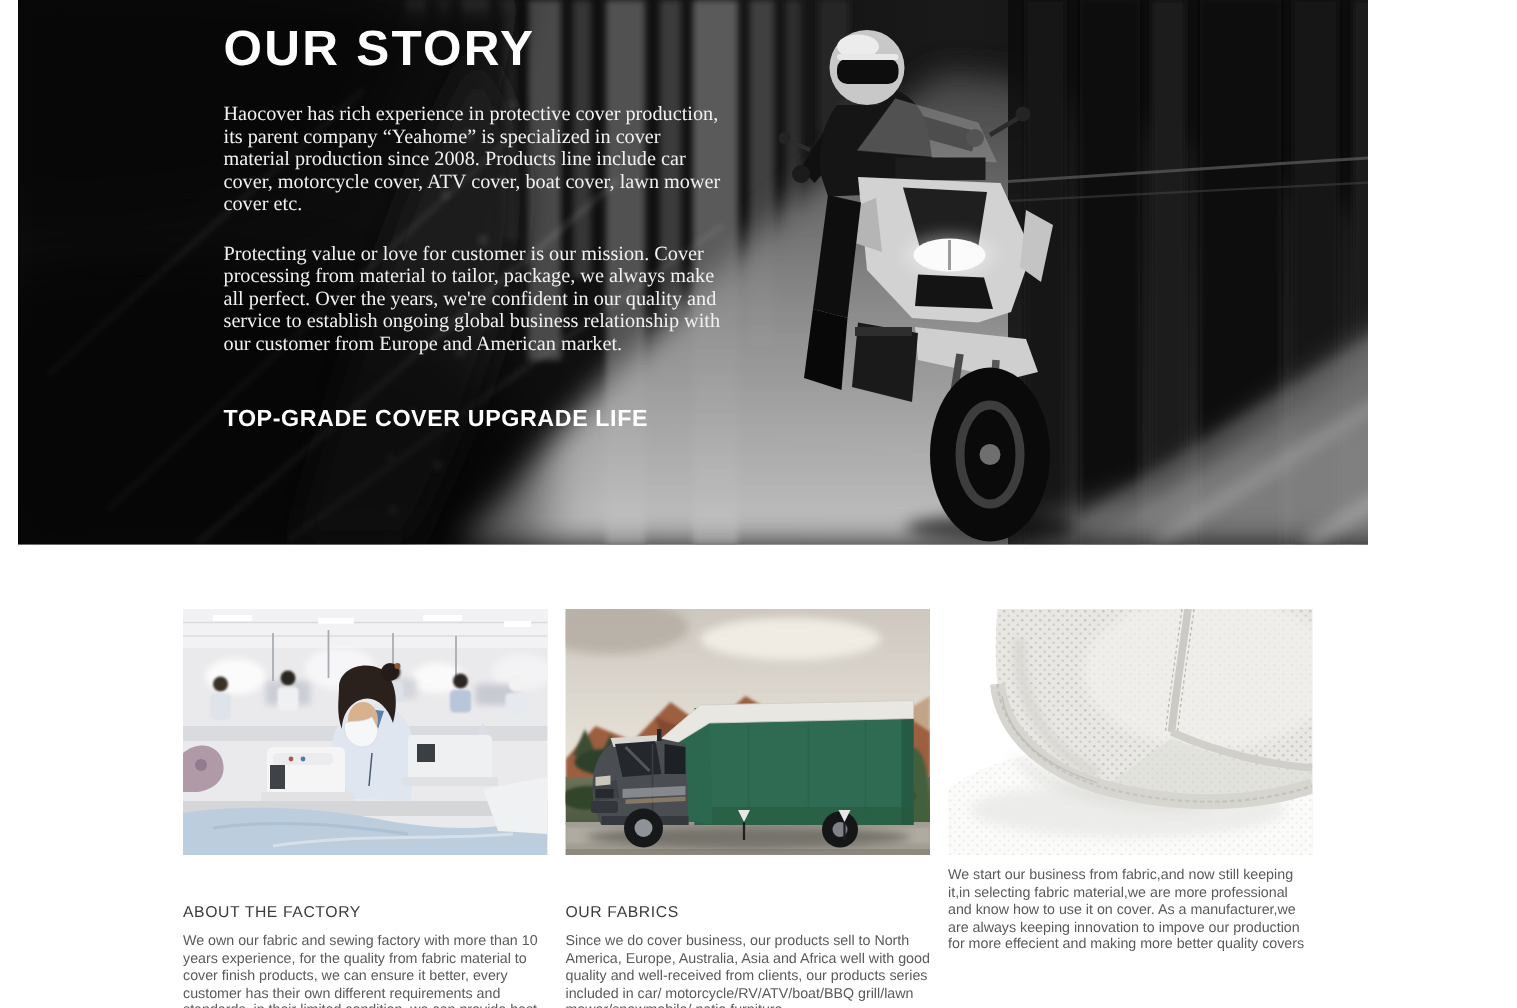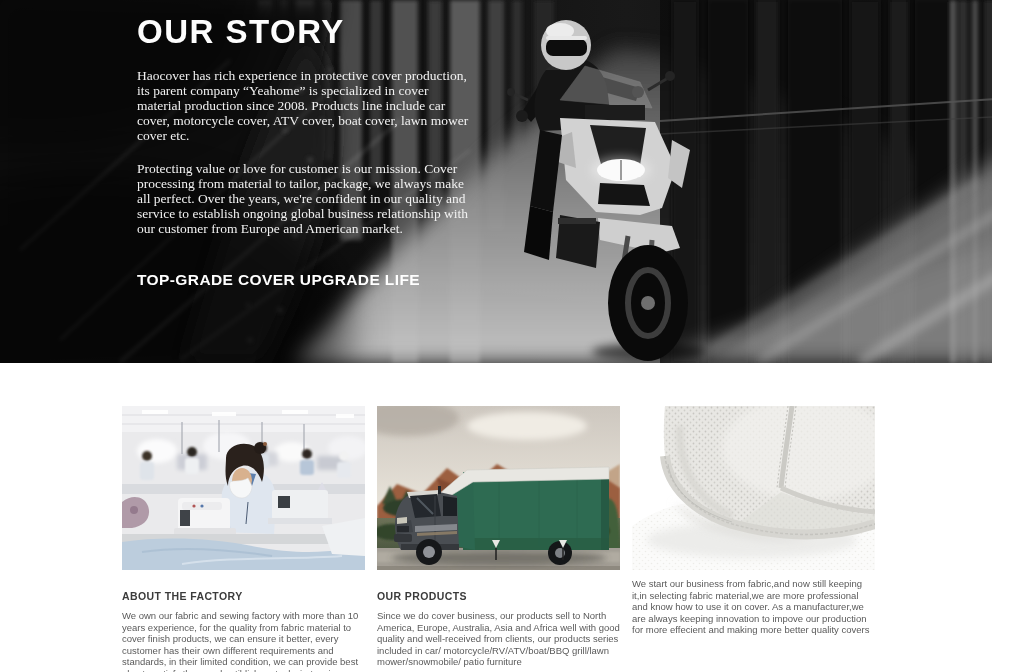--- a/index.html
+++ b/index.html
@@ -2,41 +2,41 @@
 <html><head>
 <meta charset="utf-8">
 <style>
   * { box-sizing: border-box; }
   html,body { margin:0; padding:0; }
   body {
     width:1011px; height:672px; position:relative; overflow:hidden;
     background:#ffffff; font-family:"Liberation Sans", sans-serif;
   }
   
-  .hero { position:absolute; top:0; left:0; width:992px; height:363px; background:#404040; overflow:hidden; }
+  .hero { position:absolute; top:0; left:12px; width:900px; height:363px; background:#404040; overflow:hidden; }
   .hero-art { position:absolute; top:0; left:0; width:1011px; height:363px; display:block; }
   .hero-text { position:absolute; left:137px; top:14px; width:332px; color:#fff; }
   .hero-title {
     font-size:33px; font-weight:800; letter-spacing:1.5px; margin:0 0 14px 0;
     color:#fdfdfd; line-height:1.1;
   }
   .hero-p {
     font-family:"Liberation Serif", serif; font-size:13.5px; line-height:15px;
     margin:18px 0 15px 0; color:#f1f1f1;
   }
   .hero-tagline {
     font-size:15.5px; font-weight:700; letter-spacing:0.4px; margin-top:35px; color:#ffffff;
   }
   
   .cols { position:absolute; top:406px; left:122px; width:753px; display:flex; gap:12px; }
   .col { width:243px; }
   .photo { width:243px; height:164px; display:block; background:#eee; }
   .col-heading {
-    font-size:10.5px; font-weight:700; color:#3b3b3b; letter-spacing:0.4px;
-    margin:20px 0 0 0;
+    font-size:10.5px; font-weight:400; color:#3b3b3b; letter-spacing:0.4px;
+    margin:32px 0 0 0;
   }
   .col-body {
     font-size:9.5px; line-height:11.5px; color:#5a5a5a; margin:8px 0 0 0;
   }
 </style>
 </head>
 <body>
 
 <div class="hero">
   <svg class="hero-art" viewBox="0 0 1011 363" preserveAspectRatio="none">
@@ -366,21 +366,21 @@
           <circle cx="52" cy="146" r="6" fill="#8f9297"></circle>
         <circle cx="183" cy="147" r="12" fill="#141618"></circle>
           <circle cx="183" cy="147" r="5" fill="#7e8186"></circle>
 
         <polygon points="115,134 123,134 119,142" fill="#e8e8e4"></polygon>
         <polygon points="182,134 190,134 186,142" fill="#e8e8e4"></polygon>
         <line x1="119" y1="142" x2="119" y2="154" stroke="#1f1f1f" stroke-width="1.5"></line>
         <line x1="186" y1="142" x2="186" y2="154" stroke="#1f1f1f" stroke-width="1.5"></line>
       </g>
     </svg>
-    <h2 class="col-heading">OUR PRODUCTS</h2>
+    <h2 class="col-heading">OUR FABRICS</h2>
     <p class="col-body">Since we do cover business, our products sell to North America, Europe, Australia, Asia and Africa well with good quality and well-received from clients, our products series included in car/ motorcycle/RV/ATV/boat/BBQ grill/lawn mower/snowmobile/ patio furniture</p>
   </div>
 
   <div class="col">
     <svg class="photo" viewBox="0 0 243 164">
       <defs>
         <pattern id="dotsA" width="6" height="6" patternUnits="userSpaceOnUse">
           <circle cx="1.5" cy="1.5" r="0.9" fill="#c7c6c1"></circle>
             <circle cx="4.5" cy="4.5" r="0.9" fill="#cfcec9"></circle>
         </pattern>

